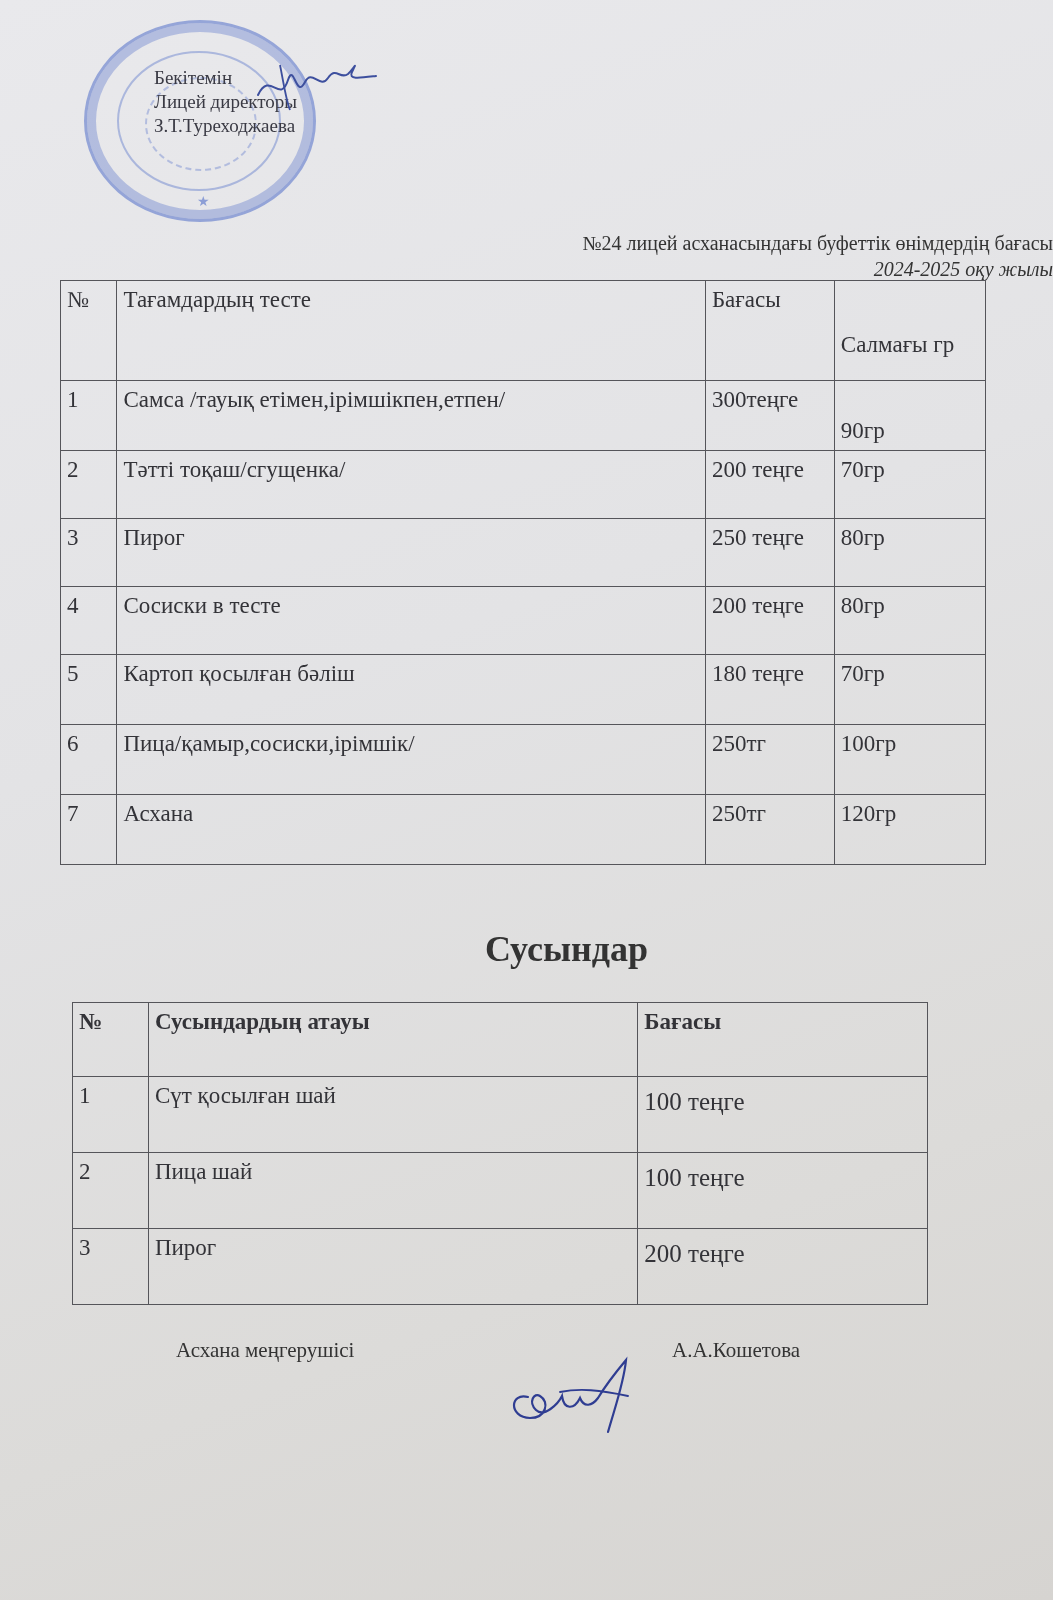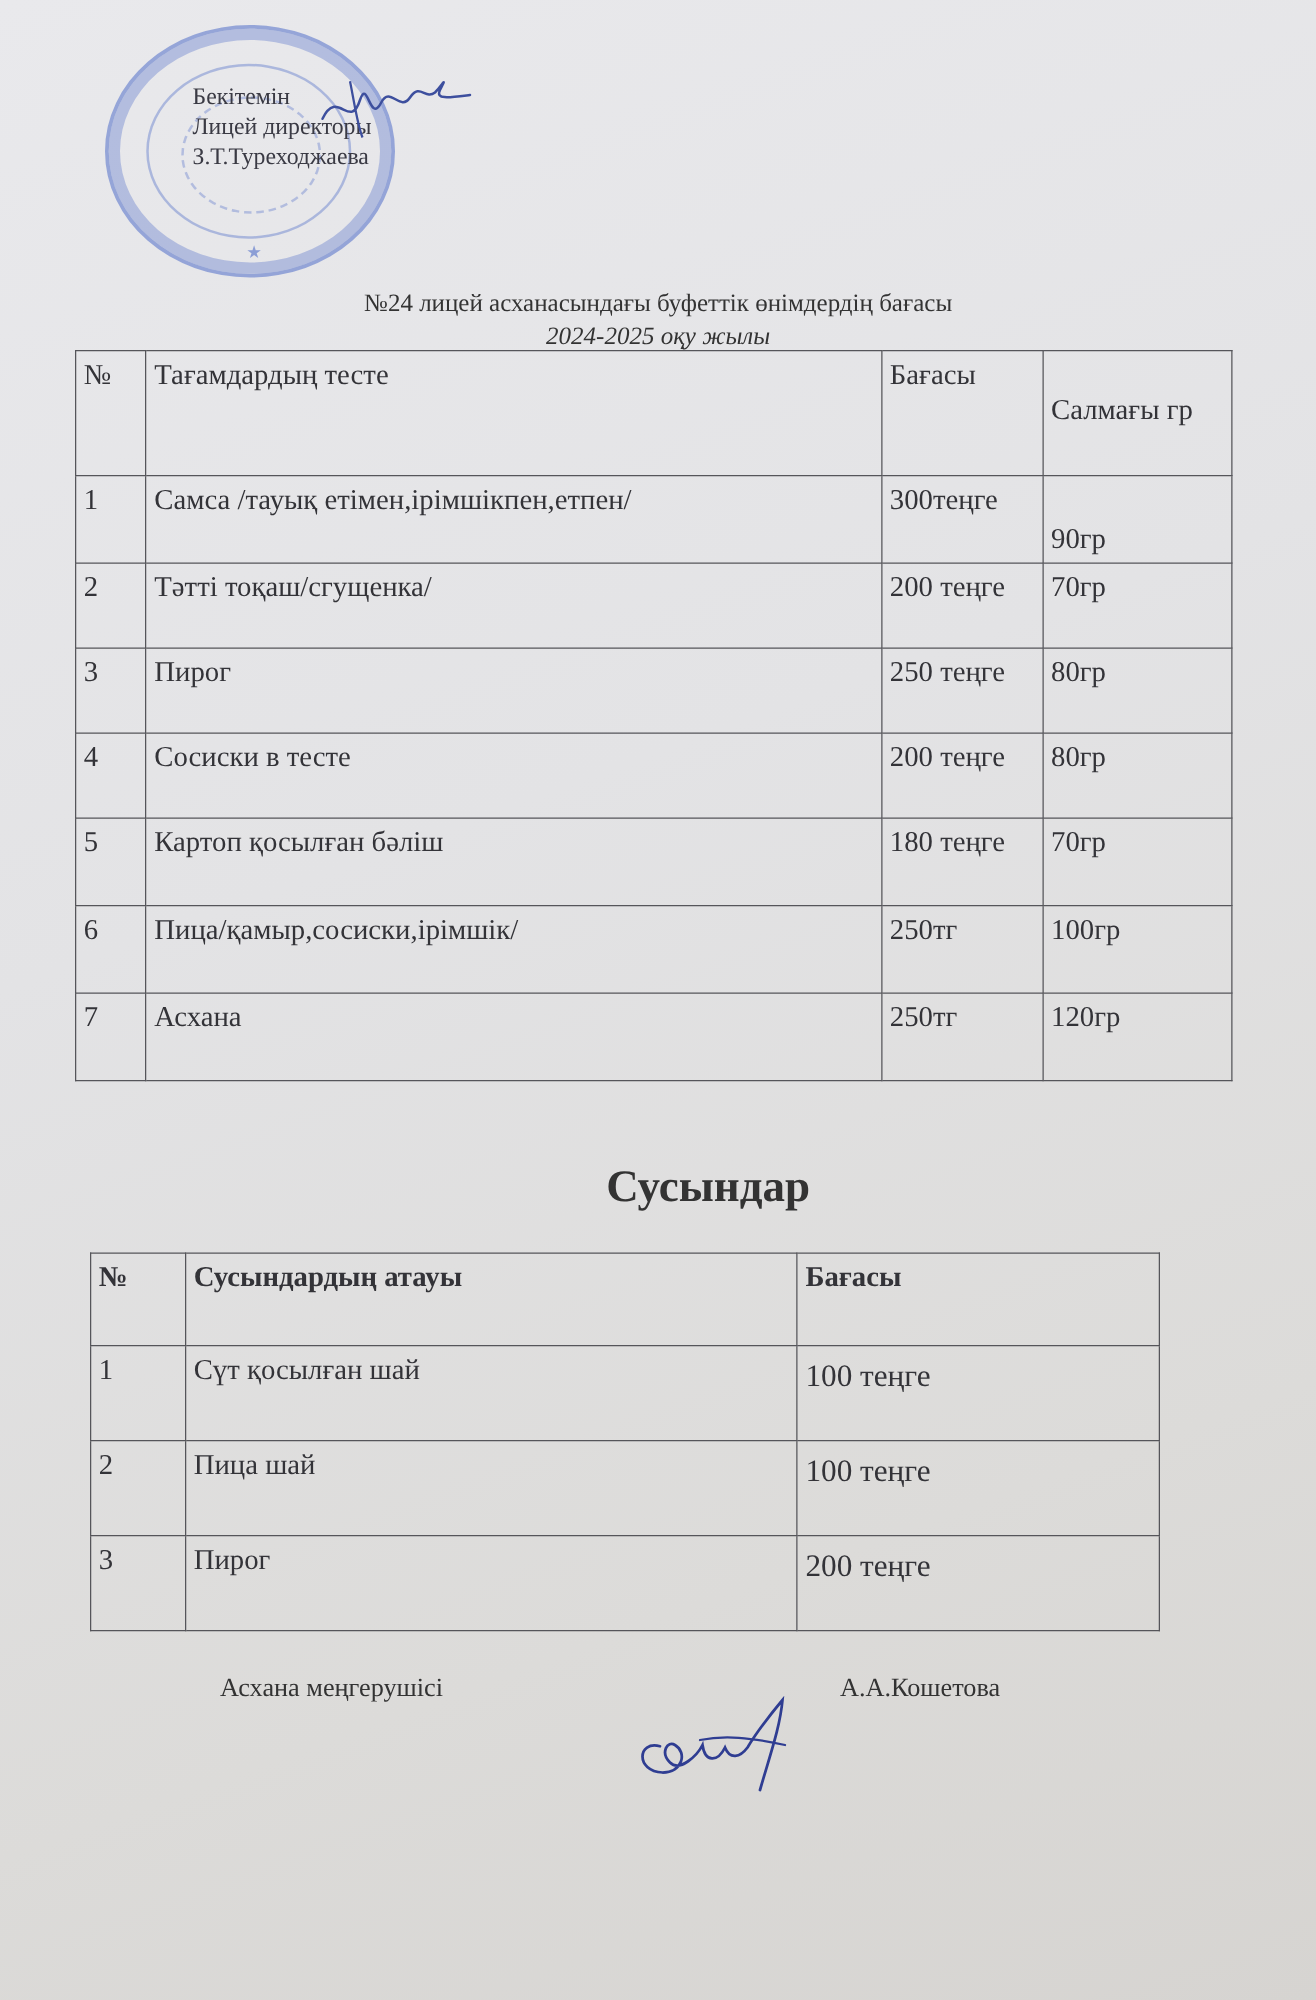--- a/index.html
+++ b/index.html
@@ -35,21 +35,21 @@
       position: absolute; left: 110px; top: 66px;
       font-size: 19px; line-height: 24px; color: #3a3a44; margin-left: 44px;
     }
     .approve div { white-space: nowrap; }
 
     .sig {
       position: absolute;
     }
 
     .title {
-      position: absolute; left: 0; width: 1053px; text-align: center;
+      position: absolute; left: 0; width: 1053px; text-align: right;
       font-size: 20px; color: #333;
     }
 
     table {
       position: absolute; border-collapse: collapse;
       font-size: 23px; color: #333338;
     }
     td, th {
       border: 1.5px solid #55555a; vertical-align: top; text-align: left;
       font-weight: normal; padding: 4px 6px; line-height: 30px;
@@ -97,21 +97,21 @@
       <col style="width:56px">
         <col style="width:584px">
         <col style="width:128px">
         <col style="width:150px">
     </colgroup>
     <tbody>
         <tr style="height:100px">
       <th>№</th>
       <th>Тағамдардың  тесте</th>
       <th>Бағасы</th>
-      <th style="padding-top:32px">Салмағы гр</th>
+      <th style="padding-top:49px">Салмағы гр</th>
     </tr>
     <tr style="height:70px">
       <td>1</td>
       <td>Самса /тауық етімен,ірімшікпен,етпен/</td>
       <td>300теңге</td>
       <td style="vertical-align:bottom">90гр</td>
     </tr>
     <tr style="height:68px">
       <td>2</td>
       <td>Тәтті тоқаш/сгущенка/</td>

